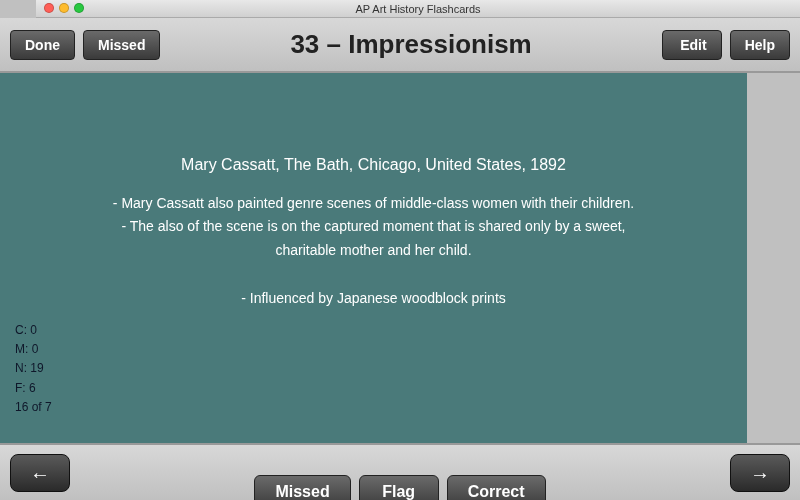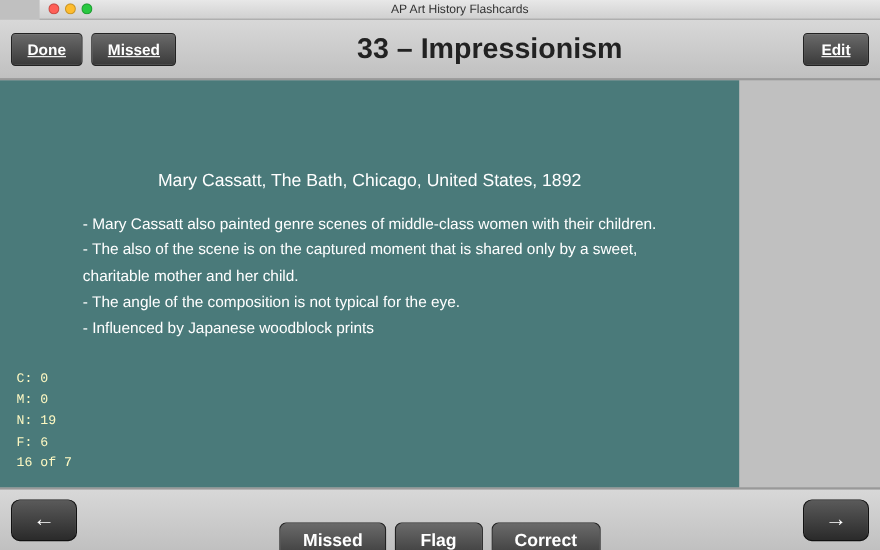--- a/index.html
+++ b/index.html
@@ -57,34 +57,33 @@
     .toolbar-btn {
       background: linear-gradient(to bottom, #6a6a6a, #3a3a3a);
       color: white;
       border: 1px solid #222;
       border-radius: 4px;
       padding: 6px 14px;
       font-size: 14px;
       font-weight: 600;
       cursor: pointer;
       min-width: 60px;
-      text-align: center;
-      text-decoration: underline;
+      text-align: right;
     }
     #toolbar-title {
       flex: 1;
       text-align: center;
       font-size: 26px;
       font-weight: bold;
       color: #222;
     }
 
     
     #main {
-      width: 672px;
+      width: 747px;
       height: 370px;
       background: #4a7a7a;
       position: relative;
       padding: 20px 30px;
       color: white;
     }
 
     #card-content {
       display: flex;
       flex-direction: column;
@@ -97,32 +96,31 @@
     #card-title {
       font-size: 16px;
       font-weight: normal;
       margin-bottom: 18px;
       text-align: center;
     }
 
     #card-body {
       font-size: 14px;
       line-height: 1.7;
-      text-align: left;
+      text-align: center;
     }
 
     
     #stats {
       position: absolute;
-      bottom: 12px;
+      bottom: 26px;
       left: 15px;
       font-size: 12px;
-      color: #fef9c3;
+      color: #0f172a;
       line-height: 1.6;
-      font-family: Liberation Mono, monospace;
     }
 
     
     #bottom-bar {
       height: 57px;
       background: linear-gradient(to bottom, #d8d8d8, #c0c0c0);
       border-top: 2px solid #999;
       display: flex;
       align-items: center;
       justify-content: space-between;
@@ -172,30 +170,31 @@
     <div class="light light-green"></div>
   </div>
   <span>AP Art History Flashcards</span>
 </div>
 
 <div id="toolbar">
   <button class="toolbar-btn">Done</button>
   <button class="toolbar-btn">Missed</button>
   <div id="toolbar-title">33 – Impressionism</div>
   <button class="toolbar-btn">Edit</button>
+  <button class="toolbar-btn">Help</button>
 </div>
 
 <div id="main">
   <div id="card-content">
     <div id="card-title">Mary Cassatt, The Bath, Chicago, United States, 1892</div>
     <div id="card-body">
       <span>- Mary Cassatt also painted genre scenes of middle-class women with their children.</span><br>
       <span>- The also of the scene is on the captured moment that is shared only by a sweet,</span><br>
       <span>charitable mother and her child.</span><br>
-      <span>- The angle of the composition is not typical for the eye.</span><br>
+      <br>
       <span>- Influenced by Japanese woodblock prints</span>
     </div>
   </div>
 
   <div id="stats">
     <div>C: 0</div>
     <div>M: 0</div>
     <div>N: 19</div>
     <div>F: 6</div>
     <div>16 of 7</div>

